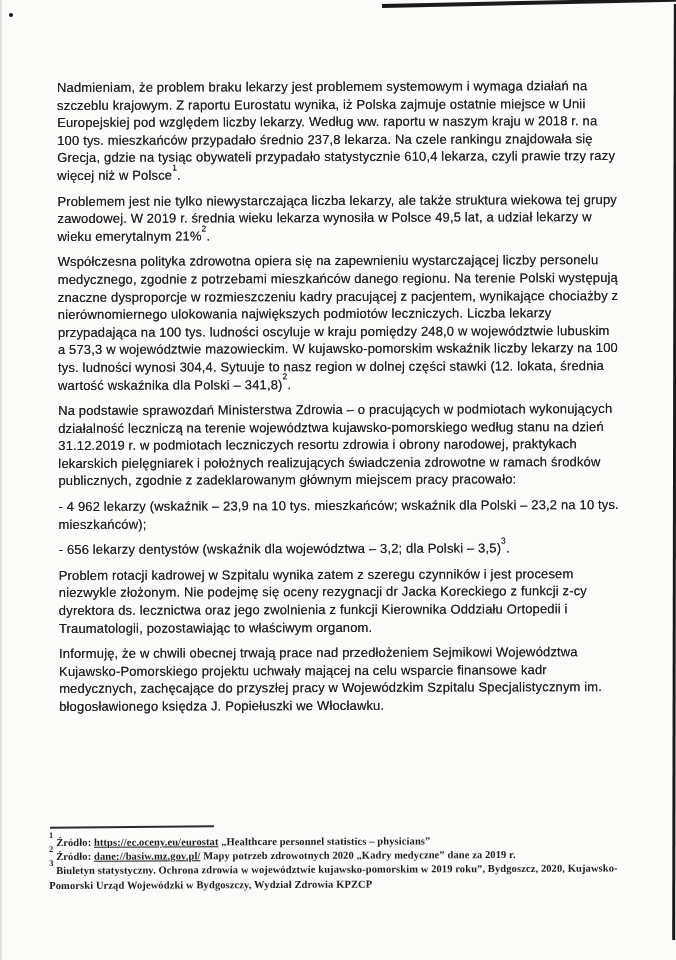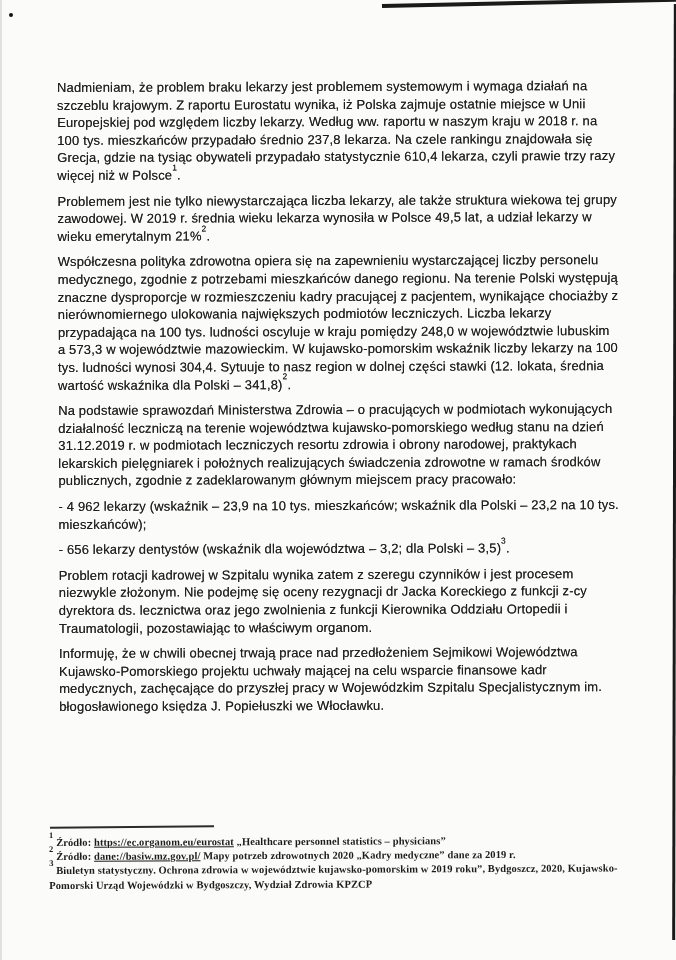--- a/index.html
+++ b/index.html
@@ -94,18 +94,18 @@
     <p class="body-par">Na podstawie sprawozdań Ministerstwa Zdrowia – o pracujących w podmiotach wykonujących działalność leczniczą na terenie województwa kujawsko-pomorskiego według stanu na dzień 31.12.2019 r. w podmiotach leczniczych resortu zdrowia i obrony narodowej, praktykach lekarskich pielęgniarek i położnych realizujących świadczenia zdrowotne w ramach środków publicznych, zgodnie z zadeklarowanym głównym miejscem pracy pracowało:</p>
     <p class="body-par">- 4 962 lekarzy (wskaźnik – 23,9 na 10 tys. mieszkańców; wskaźnik dla Polski – 23,2 na 10 tys. mieszkańców);</p>
     <p class="body-par">- 656 lekarzy dentystów (wskaźnik dla województwa – 3,2; dla Polski – 3,5)<sup>3</sup>.</p>
     <p class="body-par">Problem rotacji kadrowej w Szpitalu wynika zatem z szeregu czynników i jest procesem niezwykle złożonym. Nie podejmę się oceny rezygnacji dr Jacka Koreckiego z funkcji z-cy dyrektora ds. lecznictwa oraz jego zwolnienia z funkcji Kierownika Oddziału Ortopedii i Traumatologii, pozostawiając to właściwym organom.</p>
     <p class="body-par">Informuję, że w chwili obecnej trwają prace nad przedłożeniem Sejmikowi Województwa Kujawsko-Pomorskiego projektu uchwały mającej na celu wsparcie finansowe kadr medycznych, zachęcające do przyszłej pracy w Wojewódzkim Szpitalu Specjalistycznym im. błogosławionego księdza J. Popiełuszki we Włocławku.</p>
   </div>
 
   <div class="footnote-sep"></div>
 
   <div class="footnotes">
-    <p class="footnote-par"><sup>1</sup> Źródło: <span class="fn-link">https://ec.organom.eu/eurostat</span> „Healthcare personnel statistics – physicians”</p>
+    <p class="footnote-par"><sup>1</sup> Źródło: <span class="fn-link">https://ec.oceny.eu/eurostat</span> „Healthcare personnel statistics – physicians”</p>
     <p class="footnote-par"><sup>2</sup> Źródło: <span class="fn-link">dane://basiw.mz.gov.pl/</span> Mapy potrzeb zdrowotnych 2020 „Kadry medyczne” dane za 2019 r.</p>
     <p class="footnote-par"><sup>3</sup> Biuletyn statystyczny. Ochrona zdrowia w województwie kujawsko-pomorskim w 2019 roku”, Bydgoszcz, 2020, Kujawsko-Pomorski Urząd Wojewódzki w Bydgoszczy, Wydział Zdrowia KPZCP</p>
   </div>
 
 </div>
 
 </body></html>

